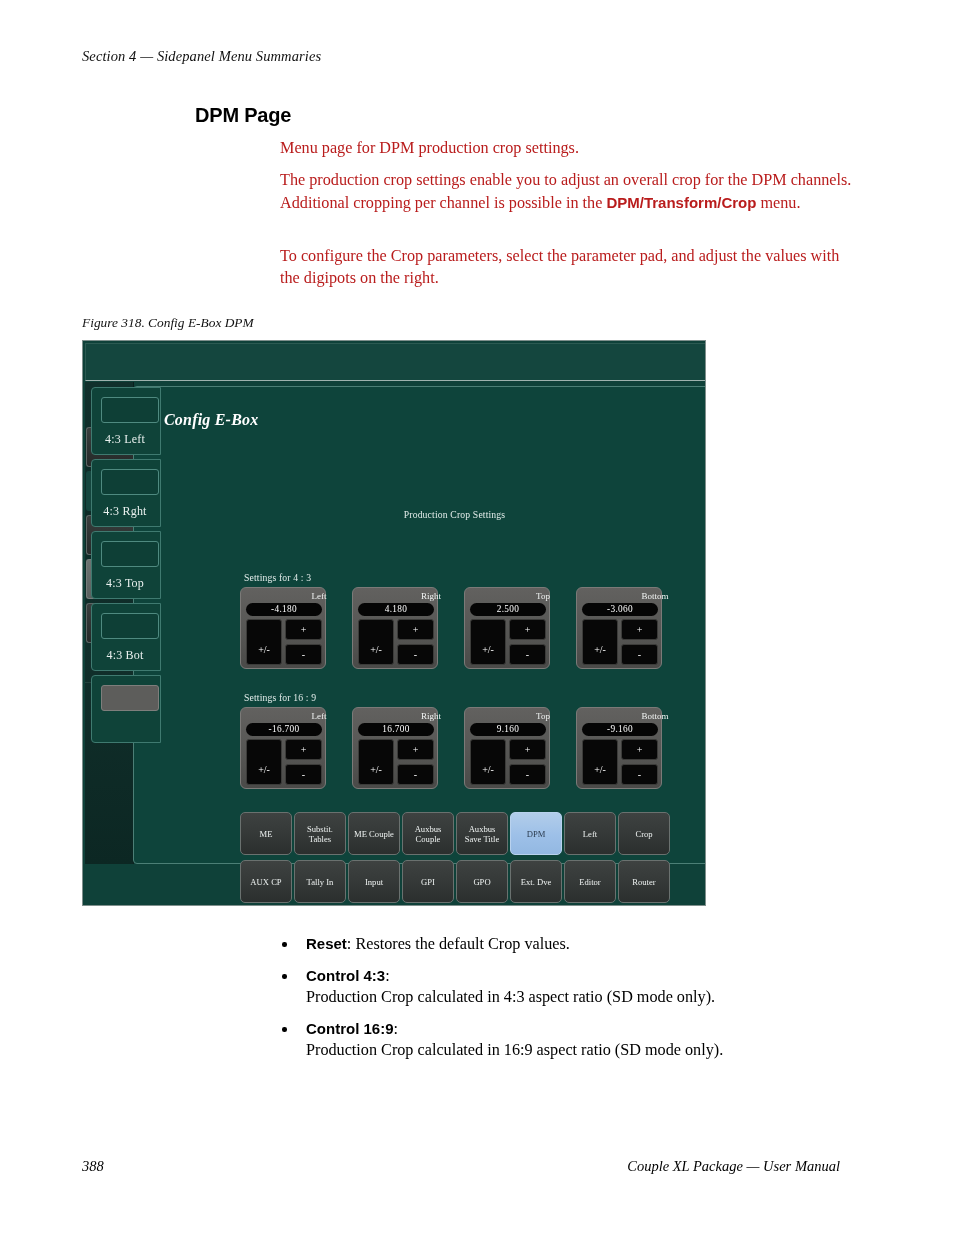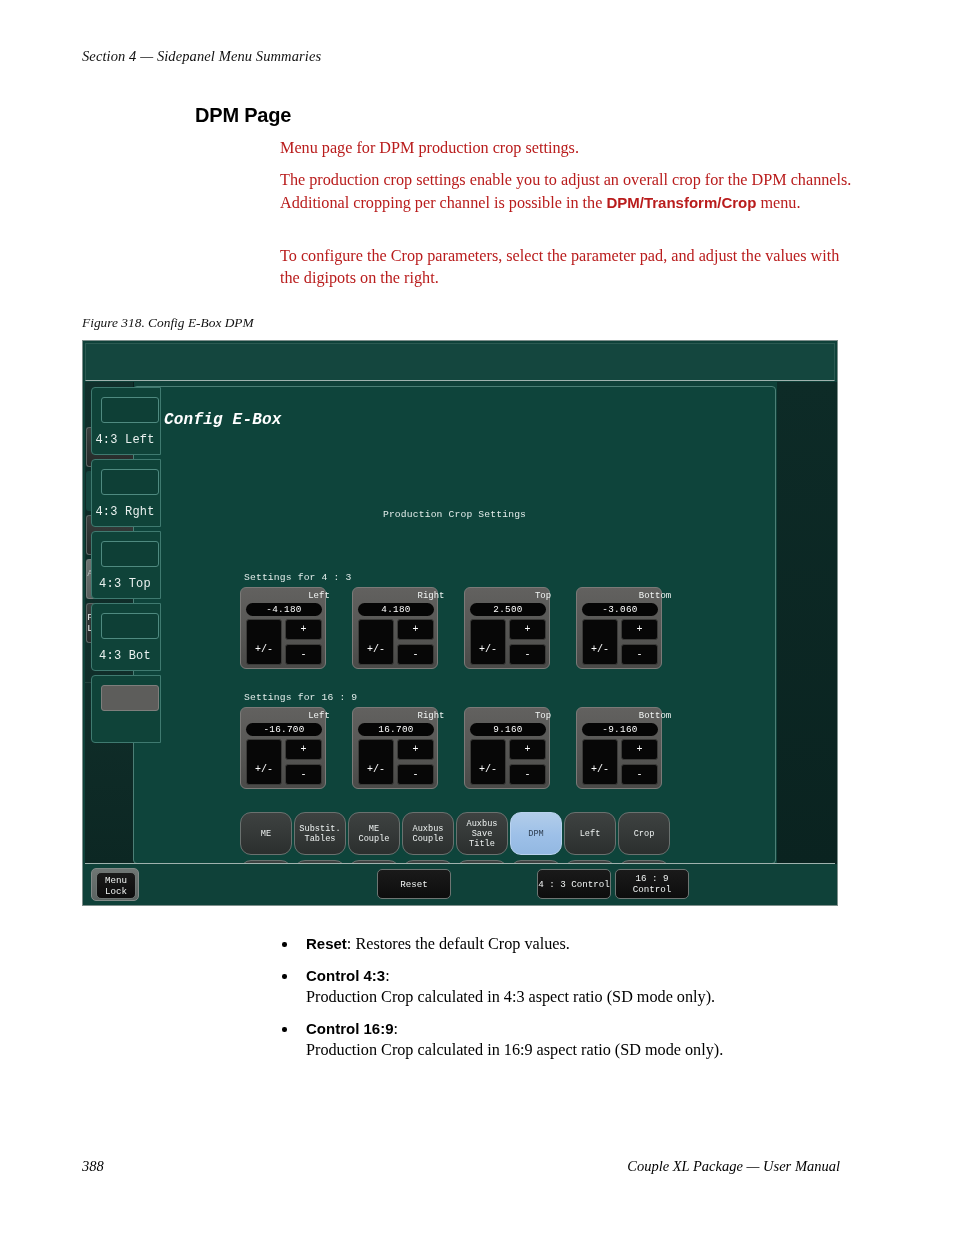--- a/index.html
+++ b/index.html
@@ -115,26 +115,26 @@
     font-family: "Liberation Serif", serif;
     font-style: italic;
     font-size: 14.5px;
     white-space: nowrap;
   }
 
   
   .figure {
     position: absolute;
     left: 82px; top: 340px;
-    width: 756px; height: 566px;
+    width: 624px; height: 566px;
     background: #0f4139;
     border: 1px solid #7f8f8c;
     box-sizing: border-box;
     overflow: hidden;
-    font-family: Liberation Mono, monospace;
+    font-family: Liberation Serif, serif;
   }
 
   
   .top-strip {
     position: absolute;
     left: 2px; top: 2px;
     width: 750px; height: 38px;
     background: #14463e;
     border: 1px solid #2c5a52;
     border-bottom-color: #9fb2ae;
@@ -285,21 +285,21 @@
   }
   .pad-plus  { top: 31px; }
   .pad-minus { top: 56px; }
 
   
   .grid-btn {
     position: absolute;
     width: 52px; height: 43px;
     background: linear-gradient(180deg,#3e4241 0%,#333736 60%,#2b2f2e 100%);
     border: 1px solid #6a716f;
-    border-radius: 11px;
+    border-radius: 5px;
     box-sizing: border-box;
     color: #eef2f1;
     font-size: 8.6px;
     line-height: 10px;
     text-align: center;
     display: flex; align-items: center; justify-content: center;
     padding: 0 4px;
   }
   .grid-btn.active {
     background: linear-gradient(180deg,#b2cdea 0%,#9dc0e8 55%,#93b8e2 100%);
@@ -552,28 +552,20 @@
   </div>
   <div class="digipot" style="top:262px;">
     <div class="digipot-bar"></div>
     <div class="digipot-label">4:3 Bot</div>
   </div>
   <div class="digipot" style="top:334px;">
     <div class="digipot-bar filled"></div>
     <div class="digipot-label"></div>
   </div>
 
-  <div class="bottom-bar">
-    <div class="menu-lock-wrap">
-      <div class="bbtn" style="left:4px; top:3px; width:40px; height:27px;">Menu Lock</div>
-    </div>
-    <div class="bbtn" style="left:292px; top:5px; width:74px; height:30px;">Reset</div>
-    <div class="bbtn" style="left:452px; top:5px; width:74px; height:30px;">4 : 3 Control</div>
-    <div class="bbtn" style="left:530px; top:5px; width:74px; height:30px;">16 : 9 Control</div>
-  </div>
 
 </div>
 
 <div class="bullets">
   <div class="bullet-row">
     <span class="bullet-dot"></span>
     <span class="bullet-term">Reset</span><span class="bullet-text">: </span><span class="bullet-text">Restores the default Crop values.</span>
   </div>
   <div class="bullet-row">
     <span class="bullet-dot"></span>

